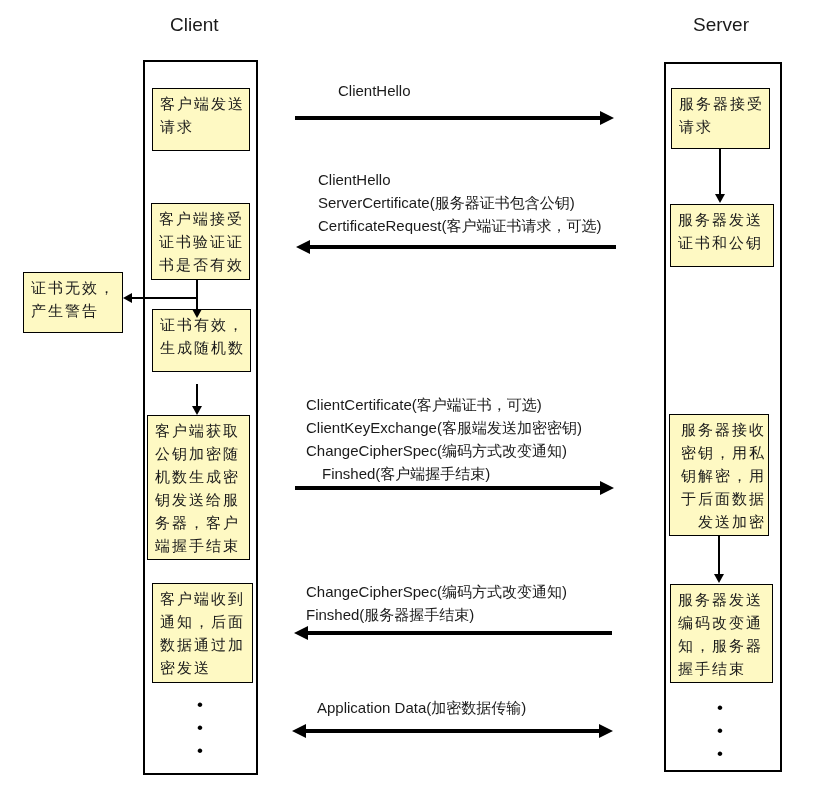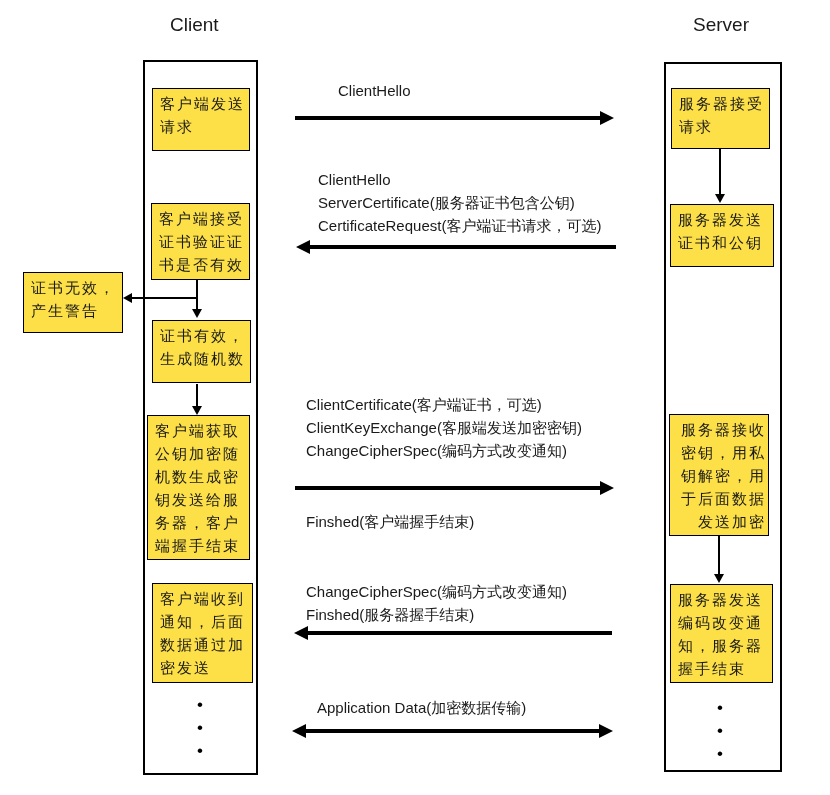--- a/index.html
+++ b/index.html
@@ -7,21 +7,21 @@
     position:relative; width:830px; height:795px; background:#ffffff;
     font-family:"Liberation Sans", sans-serif; color:#000; overflow:hidden;
   }
   .title {
     position:absolute; font-size:19px; color:#1a1a1a; white-space:nowrap;
   }
   .lifeline {
     position:absolute; border:2px solid #000; background:#fff; box-sizing:border-box;
   }
   .box {
-    position:absolute; border:1.5px solid #000; background:#fde047; box-sizing:border-box;
+    position:absolute; border:1.5px solid #000; background:#fef9c3; box-sizing:border-box;
     font-size:15px; line-height:23px; letter-spacing:2px;
     white-space:pre-line; padding:3px 2px 0 7px; color:#1a1a1a;
   }
   .msglabel {
     position:absolute; font-size:15px; line-height:23px; white-space:nowrap; color:#1a1a1a;
   }
   .shaft { position:absolute; background:#000; height:4px; }
   .thinline { position:absolute; background:#000; }
   .tri { position:absolute; width:0; height:0; }
   .tri-right { border-top:7px solid transparent; border-bottom:7px solid transparent; border-left:14px solid #000; }
@@ -42,21 +42,21 @@
   <div class="title" style="left:693px; top:14px;">Server</div>
 
   <div class="lifeline" style="left:143px; top:60px; width:115px; height:715px;"></div>
   <div class="lifeline" style="left:664px; top:62px; width:118px; height:710px;"></div>
 
   <div class="box" style="left:152px; top:88px;  width:98px;  height:63px;">客户端发送
 请求</div>
   <div class="box" style="left:151px; top:203px; width:99px;  height:77px;">客户端接受
 证书验证证
 书是否有效</div>
-  <div class="box" style="left:152px; top:320px; width:99px;  height:63px;">证书有效，
+  <div class="box" style="left:152px; top:309px; width:99px;  height:63px;">证书有效，
 生成随机数</div>
   <div class="box" style="left:147px; top:415px; width:103px; height:145px;">客户端获取
 公钥加密随
 机数生成密
 钥发送给服
 务器，客户
 端握手结束</div>
   <div class="box" style="left:152px; top:583px; width:101px; height:100px;">客户端收到
 通知，后面
 数据通过加
@@ -97,21 +97,21 @@
 
   <div class="msglabel" style="left:318px; top:168px;">ClientHello</div>
   <div class="msglabel" style="left:318px; top:191px;">ServerCertificate(服务器证书包含公钥)</div>
   <div class="msglabel" style="left:318px; top:214px;">CertificateRequest(客户端证书请求，可选)</div>
   <div class="shaft" style="left:308px; top:245px; width:308px;"></div>
   <div class="tri tri-left" style="left:296px; top:240px;"></div>
 
   <div class="msglabel" style="left:306px; top:416px;">ClientKeyExchange(客服端发送加密密钥)</div>
   <div class="msglabel" style="left:306px; top:393px;">ClientCertificate(客户端证书，可选)</div>
   <div class="msglabel" style="left:306px; top:439px;">ChangeCipherSpec(编码方式改变通知)</div>
-  <div class="msglabel" style="left:306px; top:462px;margin-top:48px;">Finshed(客户端握手结束)</div>
+  <div class="msglabel" style="left:322px; top:462px;">Finshed(客户端握手结束)</div>
   <div class="shaft" style="left:295px; top:486px; width:306px;"></div>
   <div class="tri tri-right" style="left:600px; top:481px;"></div>
 
   <div class="msglabel" style="left:306px; top:580px;">ChangeCipherSpec(编码方式改变通知)</div>
   <div class="msglabel" style="left:306px; top:603px;">Finshed(服务器握手结束)</div>
   <div class="shaft" style="left:306px; top:631px; width:306px;"></div>
   <div class="tri tri-left" style="left:294px; top:626px;"></div>
 
   <div class="msglabel" style="left:317px; top:696px;">Application Data(加密数据传输)</div>
   <div class="shaft" style="left:304px; top:729px; width:296px;"></div>

